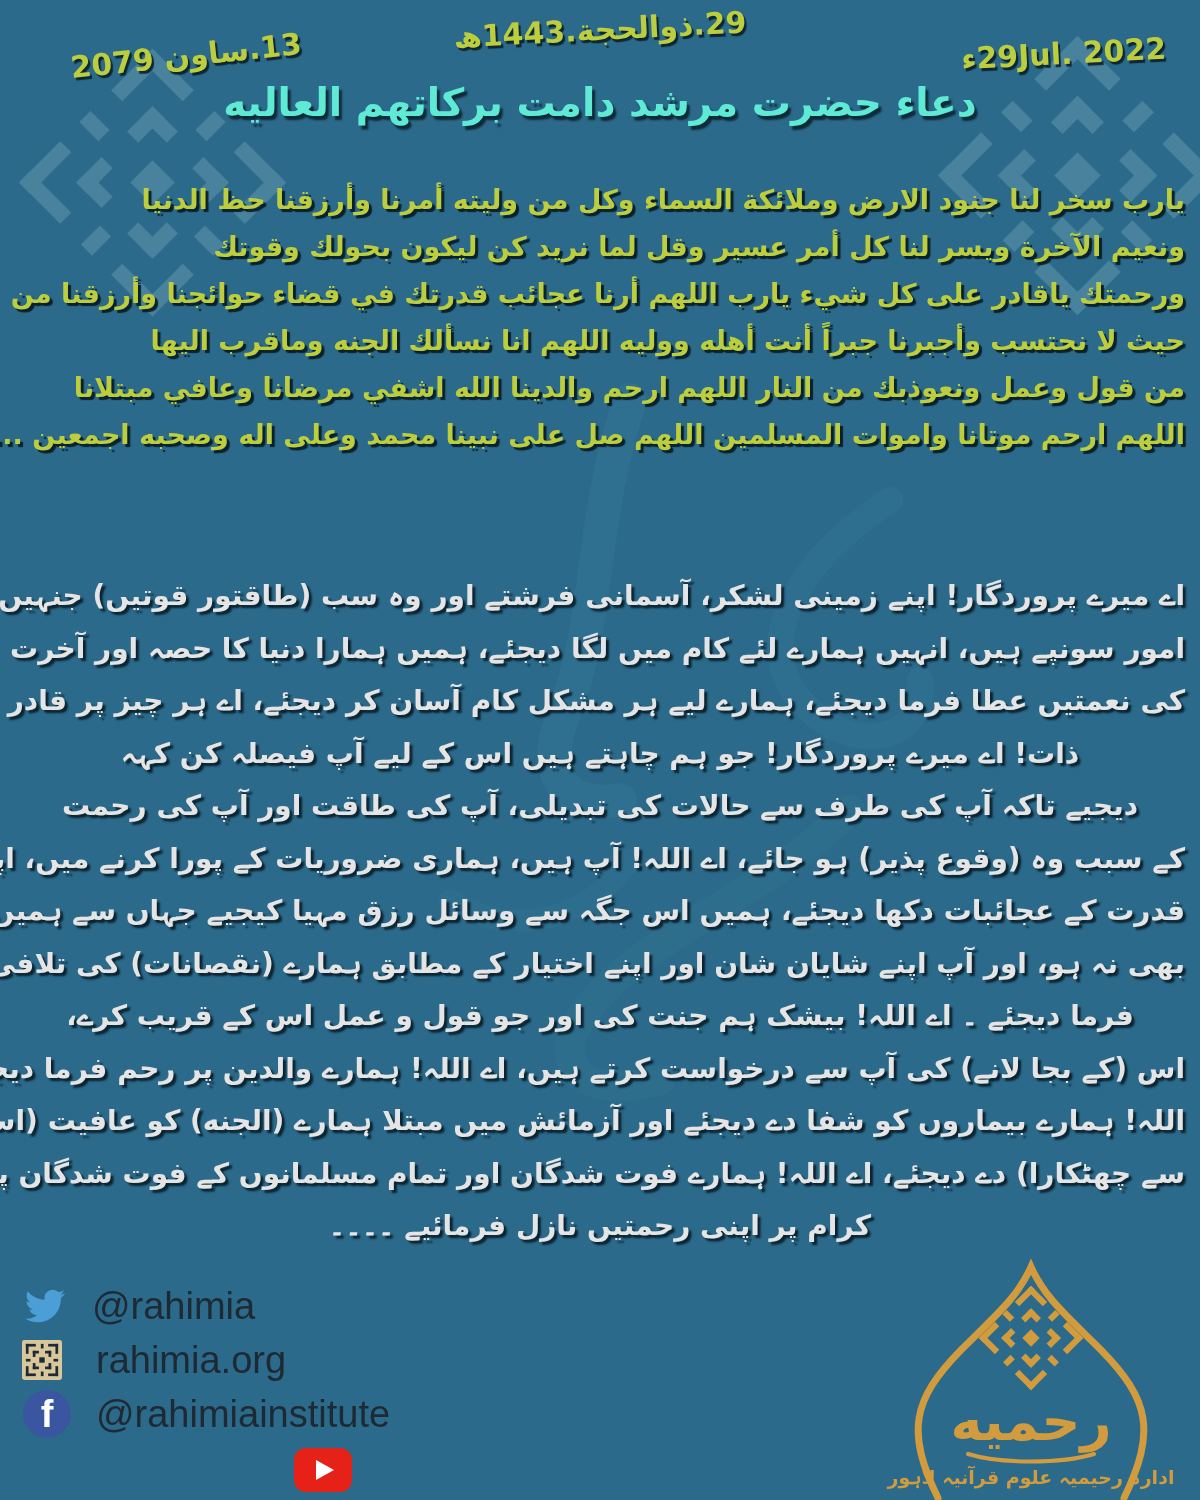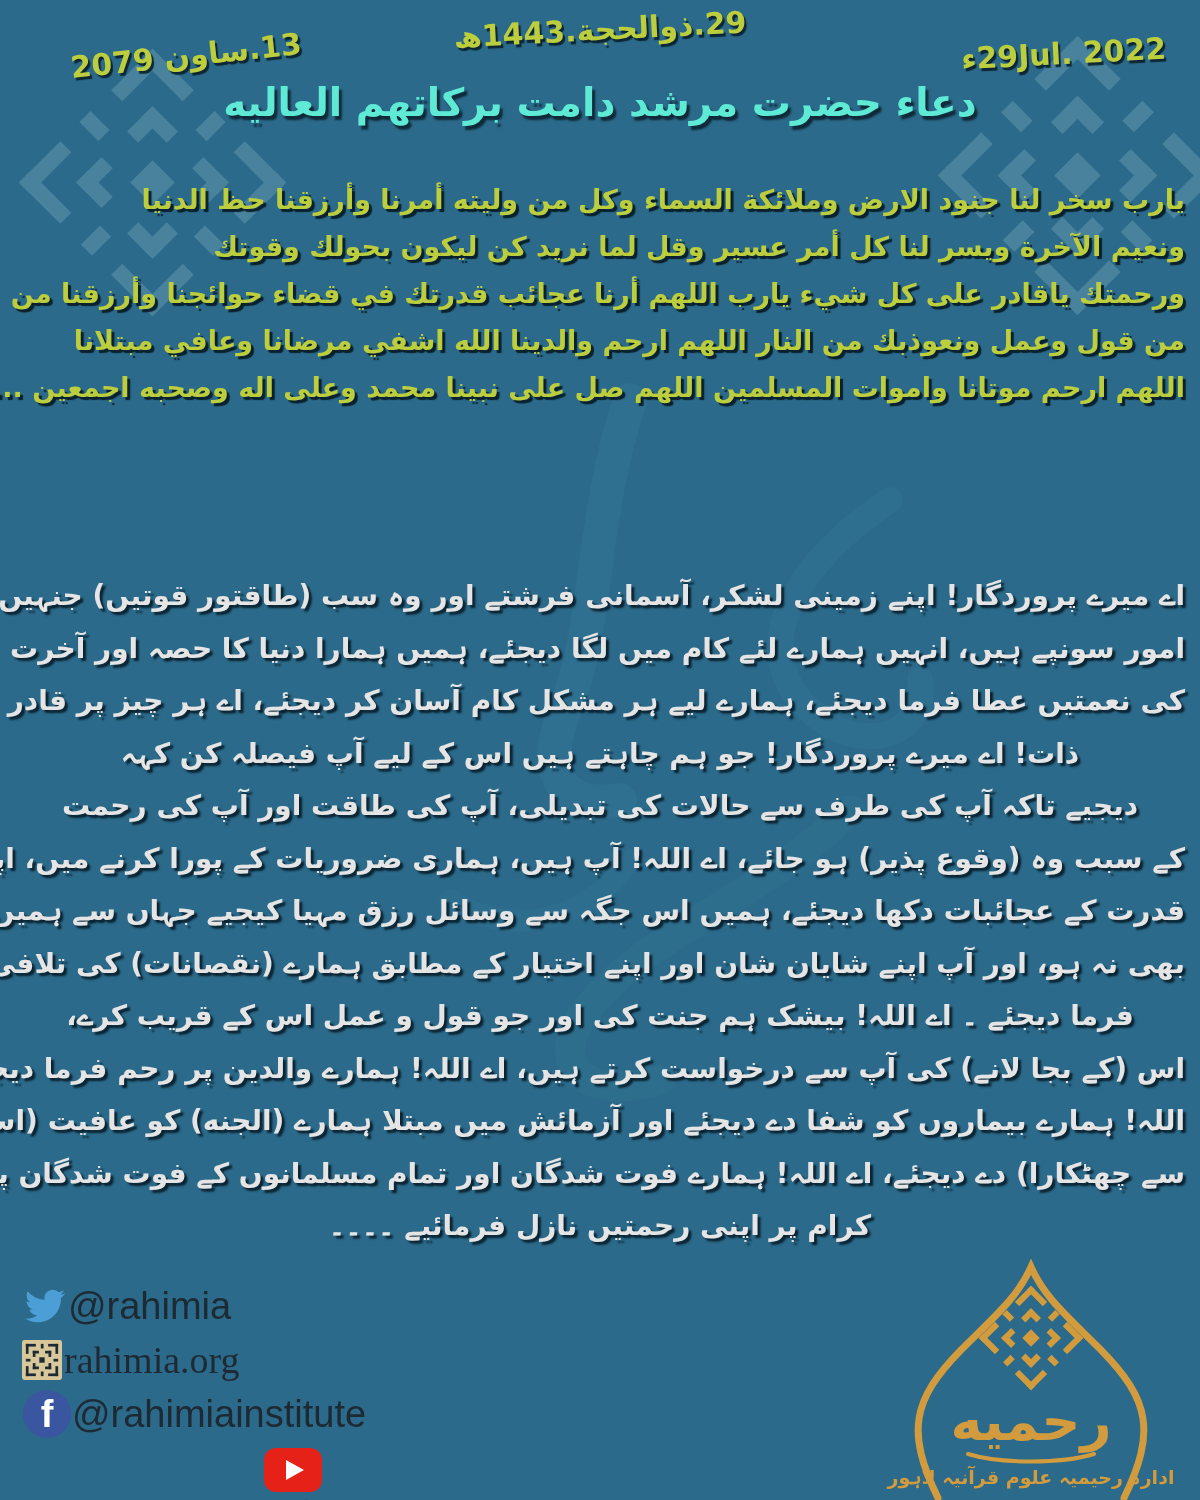--- a/index.html
+++ b/index.html
@@ -49,27 +49,27 @@
     width:1170px; direction:rtl; text-align:center;
   }
   .urdu-line {
     font-size:28px; line-height:52.5px; white-space:nowrap;
     color:#e5e5e5; font-weight:bold;
     text-shadow:3px 3px 2px rgba(8,28,40,.9);
   }
 
   
   .social { position:absolute; left:22px; top:1282px; }
-  .social-row { display:flex; align-items:center; gap:0; height:48px; margin-bottom:6px; cursor:pointer; }
+  .social-row { display:flex; align-items:center; gap:24px; height:48px; margin-bottom:6px; cursor:pointer; }
   .social-icon { flex:0 0 auto; display:flex; align-items:center; justify-content:center; }
   .social-label {
     font-family:"Liberation Sans", sans-serif;
     font-size:38px; color:var(--social-text,#1E2A33); white-space:nowrap;
   }
-  .row-web .social-label, .row-yt .social-label { margin-left:2px;font-family:Liberation Serif, serif; }
+  .row-web .social-label, .row-yt .social-label { margin-left:10px; }
 
   
   .logo { position:absolute; right:14px; top:1252px; color:var(--logo-gold,#D29B3D); }
   .logo-title-text, .logo-subtitle-text { font-family:"DejaVu Sans", sans-serif; }
 </style>
 </head>
 <body>
 
 <div class="canvas">
 
@@ -125,20 +125,21 @@
 
   <div class="date date-samvat">13.ساون 2079</div>
   <div class="date date-hijri">29.ذوالحجة.1443ھ</div>
   <div class="date date-greg">29Jul. 2022ء</div>
   <div class="page-title">دعاء حضرت مرشد دامت برکاتهم العالیه</div>
 
   <div class="arabic-block">
     <div class="arabic-line">یارب سخر لنا جنود الارض وملائكة السماء وكل من ولیته أمرنا وأرزقنا حظ الدنیا</div>
     <div class="arabic-line">ونعیم الآخرة ویسر لنا كل أمر عسیر وقل لما نرید كن لیكون بحولك وقوتك</div>
     <div class="arabic-line">ورحمتك یاقادر على كل شيء یارب اللهم أرنا عجائب قدرتك في قضاء حوائجنا وأرزقنا من</div>
+    <div class="arabic-line">حیث لا نحتسب وأجبرنا جبراً أنت أهله وولیه اللهم انا نسألك الجنه وماقرب الیها</div>
     <div class="arabic-line">من قول وعمل ونعوذبك من النار اللهم ارحم والدینا الله اشفي مرضانا وعافي مبتلانا</div>
     <div class="arabic-line">اللهم ارحم موتانا واموات المسلمین اللهم صل على نبینا محمد وعلى اله وصحبه اجمعین ...</div>
   </div>
 
   <div class="urdu-block">
     <div class="urdu-line">اے میرے پروردگار! اپنے زمینی لشکر، آسمانی فرشتے اور وہ سب (طاقتور قوتیں) جنہیں آپ نے ہمارے</div>
     <div class="urdu-line">امور سونپے ہیں، انہیں ہمارے لئے کام میں لگا دیجئے، ہمیں ہمارا دنیا کا حصہ اور آخرت</div>
     <div class="urdu-line">کی نعمتیں عطا فرما دیجئے، ہمارے لیے ہر مشکل کام آسان کر دیجئے، اے ہر چیز پر قادر</div>
     <div class="urdu-line">ذات! اے میرے پروردگار! جو ہم چاہتے ہیں اس کے لیے آپ فیصلہ کن کہہ</div>
     <div class="urdu-line">دیجیے تاکہ آپ کی طرف سے حالات کی تبدیلی، آپ کی طاقت اور آپ کی رحمت</div>

